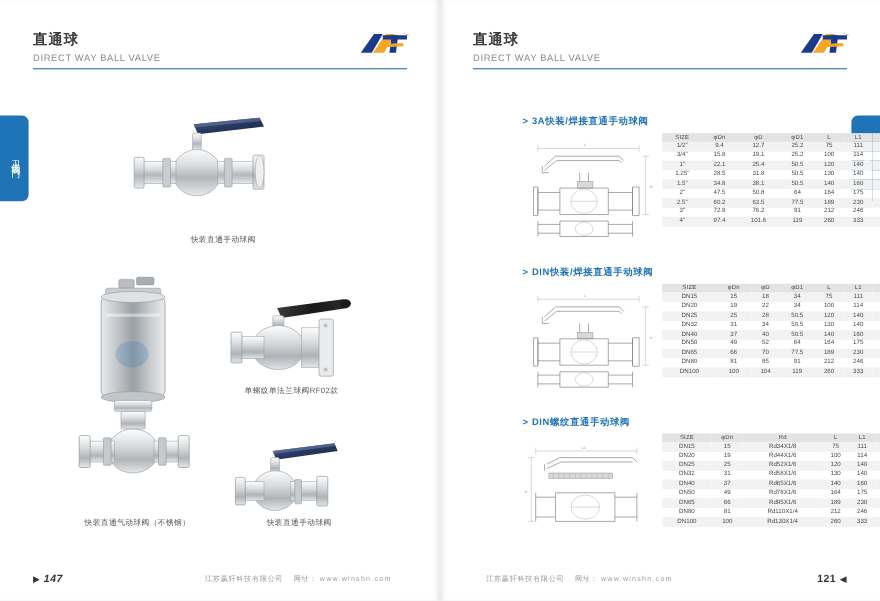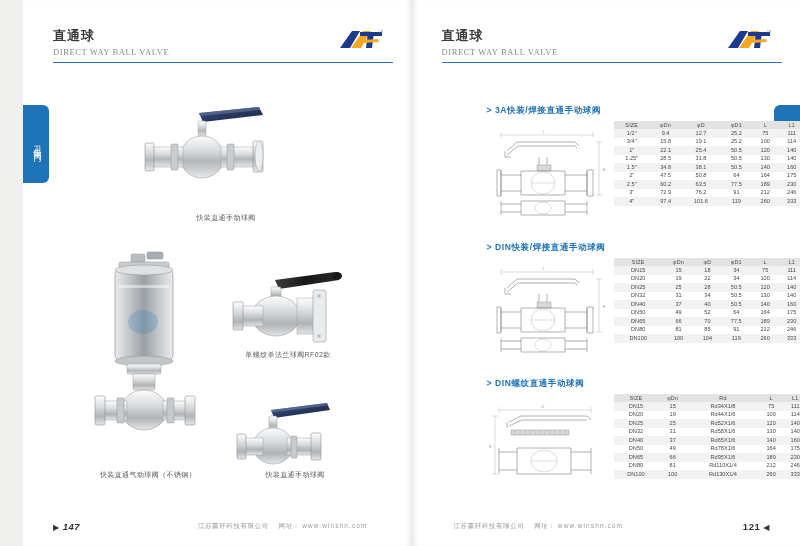--- a/index.html
+++ b/index.html
@@ -11,21 +11,20 @@
     height: 546px;
     background: #f0f0ee;
     font-family: "Liberation Sans", "DejaVu Sans", sans-serif;
     overflow: hidden;
     position: relative;
   }
   .spread {
     position: absolute;
     inset: 0;
     display: flex;
-    padding-left: 23px;
   }
   .page {
     position: relative;
     width: 400px;
     height: 546px;
     background: #ffffff;
     overflow: hidden;
   }
   .page-left { box-shadow: inset -6px 0 10px -8px rgba(0,0,0,0.25); }
   .page-right { box-shadow: inset 6px 0 10px -8px rgba(0,0,0,0.25); }
@@ -43,21 +42,20 @@
     font-weight: bold;
     color: #3a3a3a;
     letter-spacing: 1px;
     line-height: 1.2;
   }
   .hdr-en {
     font-size: 8.5px;
     color: #8a8a8a;
     letter-spacing: 0.6px;
     margin-top: 3px;
-    font-family: Liberation Serif, serif;
   }
   .hdr-rule {
     position: absolute;
     left: 30px;
     top: 62px;
     width: 340px;
     height: 1px;
     background: #2f6fb5;
   }
   

